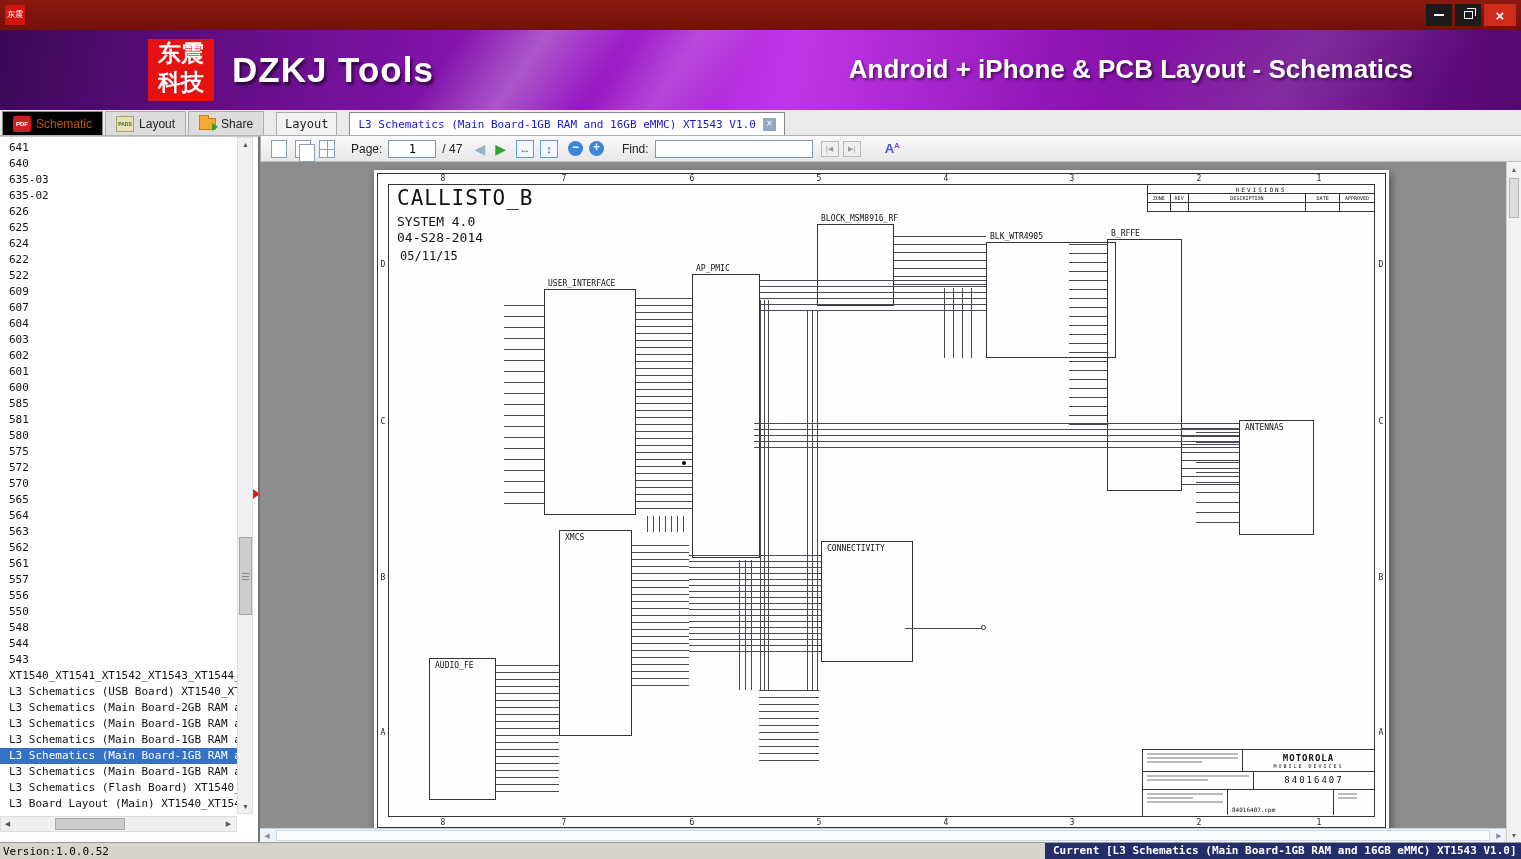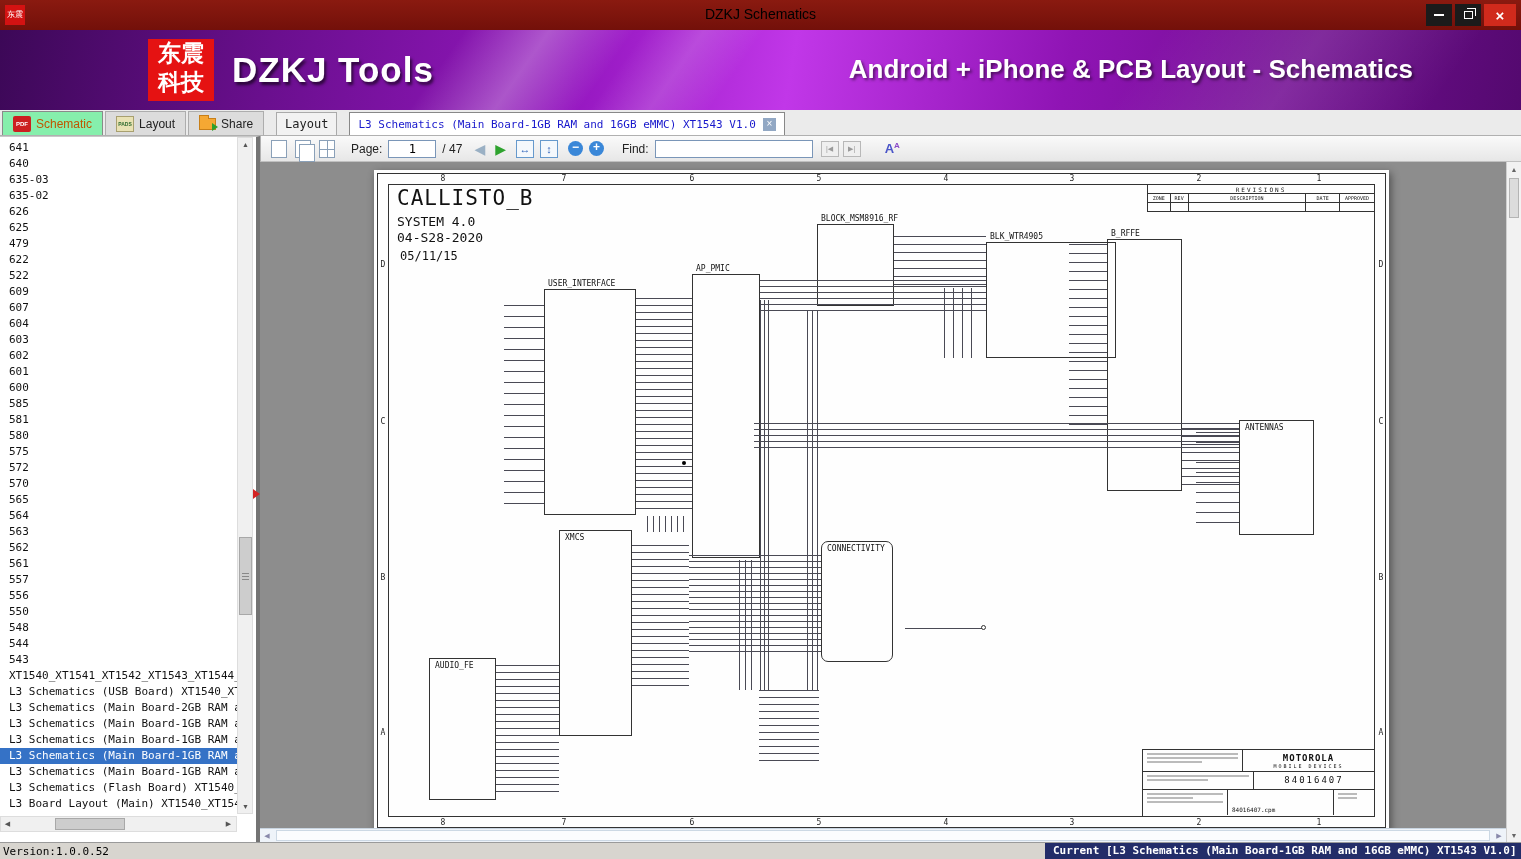--- a/index.html
+++ b/index.html
@@ -33,21 +33,21 @@
   .app-name { position:absolute; left:232px; top:20px; font-size:35px; font-weight:bold; color:#fff;
     letter-spacing:1px; text-shadow:2px 3px 3px rgba(0,0,0,.6); }
   .tagline { position:absolute; right:108px; top:24px; font-size:26px; font-weight:bold; color:#fff;
     text-shadow:2px 2px 3px rgba(0,0,0,.5); }
 
   
   .tabbar { position:absolute; left:0; top:110px; width:100%; height:26px; background:#ebebeb;
     border-bottom:1px solid #b0b0b0; display:flex; align-items:flex-end; }
   .tool-tab { height:24px; display:flex; align-items:center; padding:0 10px; margin-left:2px;
     background:#dcdcdc; border:1px solid #adadad; border-bottom:none; font-size:12px; color:#222; }
-  .tool-tab.active { background:#86efac; border-color:#8a8a8a; }
+  .tool-tab.active { background:#000000; border-color:#8a8a8a; }
   .tool-tab.active .tt-label { color:#c05400; }
   .tt-label { margin-left:5px; }
   .pdf-badge { width:18px; height:16px; background:#cc1f1f; color:#fff; font-size:6px; font-weight:bold;
     display:flex; align-items:center; justify-content:center; border-radius:2px; }
   .pads-badge { width:18px; height:16px; background:#e9e2b4; color:#2f6b2f; font-size:5px; font-weight:bold;
     display:flex; align-items:center; justify-content:center; border:1px solid #a8a070; }
   .folder-icon { width:17px; height:12px; background:#f5a833; border:1px solid #c87f18; position:relative; }
   .folder-icon::before { content:""; position:absolute; left:-1px; top:-4px; width:8px; height:3px;
     background:#f5a833; border:1px solid #c87f18; border-bottom:none; }
   .folder-icon::after { content:""; position:absolute; right:-3px; bottom:-2px;
@@ -81,21 +81,21 @@
     background:#f4f8fc; font-size:11px; display:flex; align-items:center; justify-content:center; }
   .zoom-btn { width:15px; height:15px; margin-left:10px; border-radius:50%; background:#3a87d8; color:#fff;
     font-size:12px; font-weight:bold; line-height:13px; text-align:center; }
   .find-nav { width:18px; height:16px; margin-left:8px; border:1px solid #b8b8b8; background:#efefef;
     color:#9a9a9a; font-size:7px; display:flex; align-items:center; justify-content:center; }
   .font-icon { margin-left:24px; color:#4a55c8; font-weight:bold; font-size:13px; }
   .font-icon sup { font-size:8px; color:#8a4ac8; }
 
   
   .sidebar { position:absolute; left:0; top:136px; width:260px; height:706px; background:#fff;
-    border-right:4px solid #737373; border-top:1px solid #c8c8c8; }
+    border-right:2px solid #737373; border-top:1px solid #c8c8c8; }
   .side-list { position:absolute; left:0; top:3px; width:237px; height:674px; overflow:hidden;
     font-family:"DejaVu Sans Mono",monospace; font-size:11px; }
   .side-row { height:16px; line-height:16px; padding-left:9px; white-space:nowrap; color:#111; overflow:hidden; }
   .side-row.selected { background:#3572c6; color:#fff; }
   .side-vscroll { position:absolute; left:237px; top:0; width:16px; height:677px; background:#f0f0f0;
     border:1px solid #ddd; }
   .sb-arrow { position:absolute; left:1px; width:13px; height:13px; font-size:7px; color:#555;
     display:flex; align-items:center; justify-content:center; background:#f0f0f0; }
   .sb-thumb { position:absolute; left:1px; top:399px; width:13px; height:78px; background:#cdcdcd;
     border:1px solid #a8a8a8; display:flex; flex-direction:column; align-items:center; justify-content:center; gap:2px; }
@@ -169,21 +169,20 @@
 </style>
 </head>
 <body>
 
 <div class="app">
 
   <div class="titlebar">
     <div class="app-icon">
         <span>东震</span>
       </div>
-    <div class="win-title">DZKJ Schematics</div>
     <div class="win-btns">
       <div class="wbtn minb">
           <span class="min-glyph"></span>
         </div>
       <div class="wbtn maxb">
           <span class="restore-glyph"></span>
         </div>
       <div class="wbtn closeb">×</div>
     </div>
   </div>
@@ -243,21 +242,21 @@
   </div>
 
   <div class="sidebar">
     <div class="side-list" id="sidebar-list">
         <div class="side-row">641</div>
         <div class="side-row">640</div>
         <div class="side-row">635-03</div>
         <div class="side-row">635-02</div>
         <div class="side-row">626</div>
         <div class="side-row">625</div>
-        <div class="side-row">479</div>
+        <div class="side-row">624</div>
         <div class="side-row">622</div>
         <div class="side-row">522</div>
         <div class="side-row">609</div>
         <div class="side-row">607</div>
         <div class="side-row">604</div>
         <div class="side-row">603</div>
         <div class="side-row">602</div>
         <div class="side-row">601</div>
         <div class="side-row">600</div>
         <div class="side-row">585</div>
@@ -332,21 +331,21 @@
       <span class="gl glr" style="left:4px; top:403px;">B</span>
       <span class="gl glr" style="left:4px; top:558px;">A</span>
 
       <span class="gl glr" style="left:1002px; top:90px;">D</span>
       <span class="gl glr" style="left:1002px; top:247px;">C</span>
       <span class="gl glr" style="left:1002px; top:403px;">B</span>
       <span class="gl glr" style="left:1002px; top:558px;">A</span>
 
       <div class="sch-title">CALLISTO_B</div>
       <div class="sch-line" style="left:23px; top:44px;">SYSTEM 4.0</div>
-      <div class="sch-line" style="left:23px; top:60px;">04-S28-2020</div>
+      <div class="sch-line" style="left:23px; top:60px;">04-S28-2014</div>
       <div class="sch-line" style="left:26px; top:79px; font-size:12px;text-align:right;">05/11/15</div>
 
       <div class="blk" style="left:170px; top:119px; width:92px; height:226px;">
           <span class="lbl lbl-out">USER_INTERFACE</span>
         </div>
       <div class="blk" style="left:318px; top:104px; width:68px; height:284px;">
           <span class="lbl lbl-out">AP_PMIC</span>
         </div>
       <div class="blk" style="left:443px; top:54px; width:77px; height:82px;">
           <span class="lbl lbl-out">BLOCK_MSM8916_RF</span>
@@ -356,21 +355,21 @@
         </div>
       <div class="blk" style="left:733px; top:69px; width:75px; height:252px;">
           <span class="lbl lbl-out">B_RFFE</span>
         </div>
       <div class="blk" style="left:865px; top:250px; width:75px; height:115px;">
           <span class="lbl lbl-in">ANTENNAS</span>
         </div>
       <div class="blk" style="left:185px; top:360px; width:73px; height:206px;">
           <span class="lbl lbl-in">XMCS</span>
         </div>
-      <div class="blk" style="left:447px; top:371px; width:72px; height:121px;border-radius:7px;">
+      <div class="blk" style="left:447px; top:371px; width:92px; height:121px;">
           <span class="lbl lbl-in">CONNECTIVITY</span>
         </div>
       <div class="blk" style="left:55px; top:488px; width:67px; height:142px;">
           <span class="lbl lbl-in">AUDIO_FE</span>
         </div>
 
       <div class="hw" style="left:262px; top:128px; width:56px; height:212px; --g:7px;"></div>
       <div class="hw" style="left:130px; top:135px; width:40px; height:205px; --g:11px;"></div>
       <div class="hw" style="left:386px; top:110px; width:226px; height:34px; --g:6px;"></div>
       <div class="hw" style="left:520px; top:66px; width:92px; height:64px; --g:8px;"></div>

